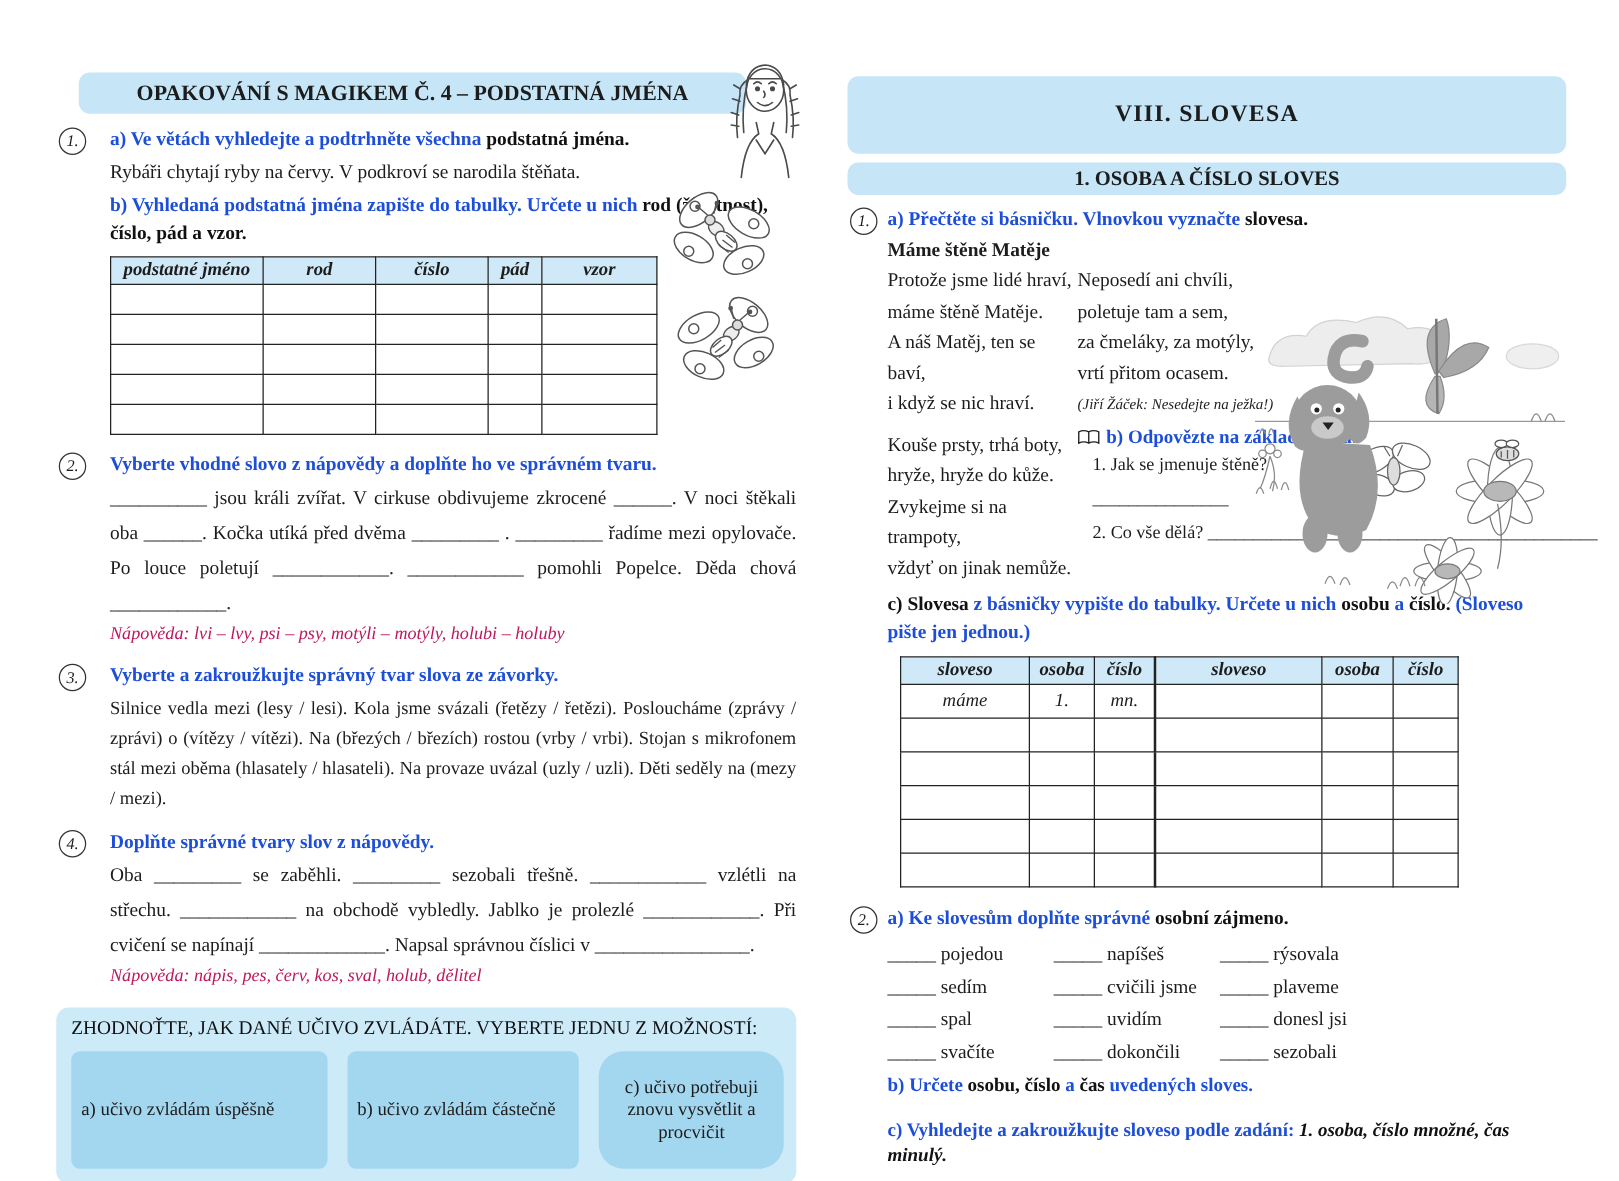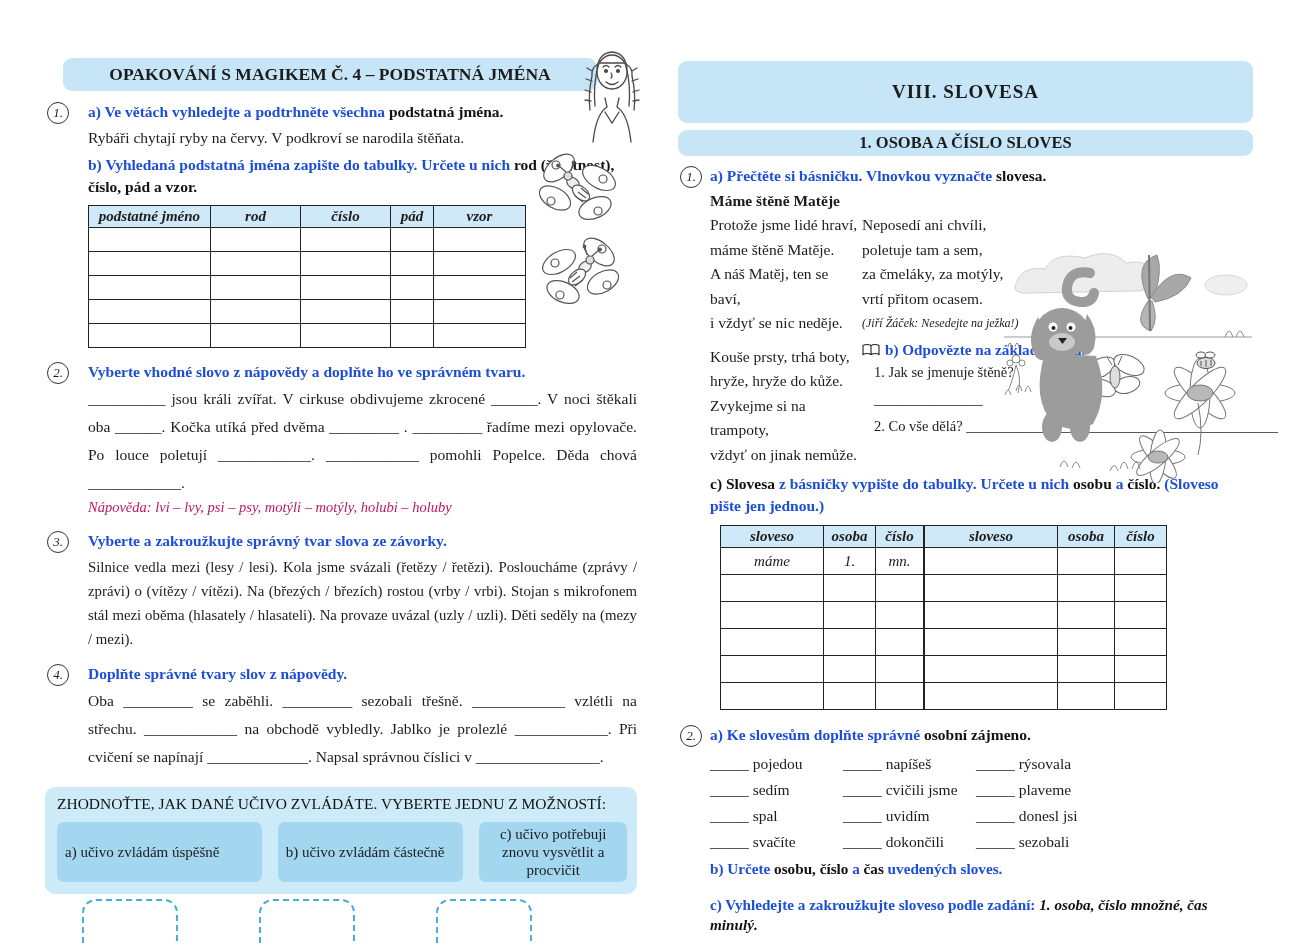--- a/index.html
+++ b/index.html
@@ -38,21 +38,21 @@
 
   .butterflies{position:absolute;left:478px;top:150px;}
   .magik{position:absolute;right:-52px;top:-16px;}
 
   .assess{background:#cdeaf9;border-radius:10px;padding:8px 10px 12px 12px;margin-top:16px;}
   .assess-title{font-size:15.5px;color:#111;}
   .opts{display:flex;gap:16px;margin-top:9px;}
   .opt{background:#a3d6ef;border-radius:7px;font-size:15px;display:flex;align-items:center;}
   .opt1{width:218px;padding:8px 8px;}
   .opt2{width:196px;padding:8px 8px;}
-  .opt3{width:152px;padding:3px 8px;text-align:center;line-height:18px;}
+  .opt3{width:152px;padding:20px 8px;text-align:center;line-height:18px;border-radius:20px;}
   .rewards{display:flex;margin-top:5px;padding-left:37px;gap:81px;}
   .reward{width:92px;height:86px;border:2px dashed #46aede;border-radius:14px;
        display:flex;align-items:flex-end;justify-content:center;padding-bottom:5px;
        color:#4aa0cf;font-size:12.5px;}
 
   .poem-title{font-weight:bold;font-size:15.5px;margin:5px 0 3px 0;}
   .poem-cols{display:flex;}
   .pcol1{width:152px;flex:none;}
   .pcol2{width:250px;flex:none;}
   .pline{font-size:15.5px;line-height:24.5px;}
@@ -205,20 +205,21 @@
     <div class="ex" style="margin-top:14px;">
       <div class="num">3.</div>
       <p class="h-line blu" style="margin:0;">Vyberte a zakroužkujte správný tvar slova ze závorky.</p>
       <p style="margin:3px 0 0 0;font-size:14.8px;line-height:24px;text-align:justify;">Silnice vedla mezi (lesy / lesi). Kola jsme svázali (řetězy / řetězi). Posloucháme (zprávy / zprávi) o (vítězy / vítězi). Na (březých / březích) rostou (vrby / vrbi). Stojan s mikrofonem stál mezi oběma (hlasately / hlasateli). Na provaze uvázal (uzly / uzli). Děti seděly na (mezy / mezi).</p>
     </div>
 
     <div class="ex" style="margin-top:12px;">
       <div class="num">4.</div>
       <p class="h-line blu" style="margin:0;">Doplňte správné tvary slov z nápovědy.</p>
       <p class="fill">Oba _________ se zaběhli. _________ sezobali třešně. ____________ vzlétli na střechu. ____________ na obchodě vybledly. Jablko je prolezlé ____________. Při cvičení se napínají _____________. Napsal správnou číslici v ________________.</p>
+      <p class="hint" style="margin:2px 0 0 0;">Nápověda: nápis, pes, červ, kos, sval, holub, dělitel</p>
     </div>
 
     <div class="assess">
       <div class="assess-title">ZHODNOŤTE,  JAK DANÉ UČIVO ZVLÁDÁTE. VYBERTE JEDNU Z MOŽNOSTÍ:</div>
       <div class="opts">
         <div class="opt opt1">a) učivo zvládám úspěšně</div>
         <div class="opt opt2">b) učivo zvládám částečně</div>
         <div class="opt opt3">c) učivo potřebuji znovu vysvětlit a procvičit</div>
       </div>
     </div>
@@ -240,21 +241,21 @@
       <div class="num">1.</div>
       <p class="h-line" style="margin:0;"><span class="blu">a) Přečtěte si básničku. Vlnovkou vyznačte </span><span class="blk">slovesa.</span></p>
 
       <div class="poem-title">Máme štěně Matěje</div>
 
       <div class="poem-cols">
         <div class="pcol1">
           <div class="pline">Protože jsme lidé hraví,</div>
           <div class="pline">máme štěně Matěje.</div>
           <div class="pline">A náš Matěj, ten se baví,</div>
-          <div class="pline">i vždyť se nic neděje.</div>
+          <div class="pline">i když se nic hraví.</div>
           <div class="sgap"></div>
           <div class="pline">Kouše prsty, trhá boty,</div>
           <div class="pline">hryže, hryže do kůže.</div>
           <div class="pline">Zvykejme si na trampoty,</div>
           <div class="pline">vždyť on jinak nemůže.</div>
         </div>
         <div class="pcol2">
           <div class="pline">Neposedí ani chvíli,</div>
           <div class="pline">poletuje tam a sem,</div>
           <div class="pline">za čmeláky, za motýly,</div>

